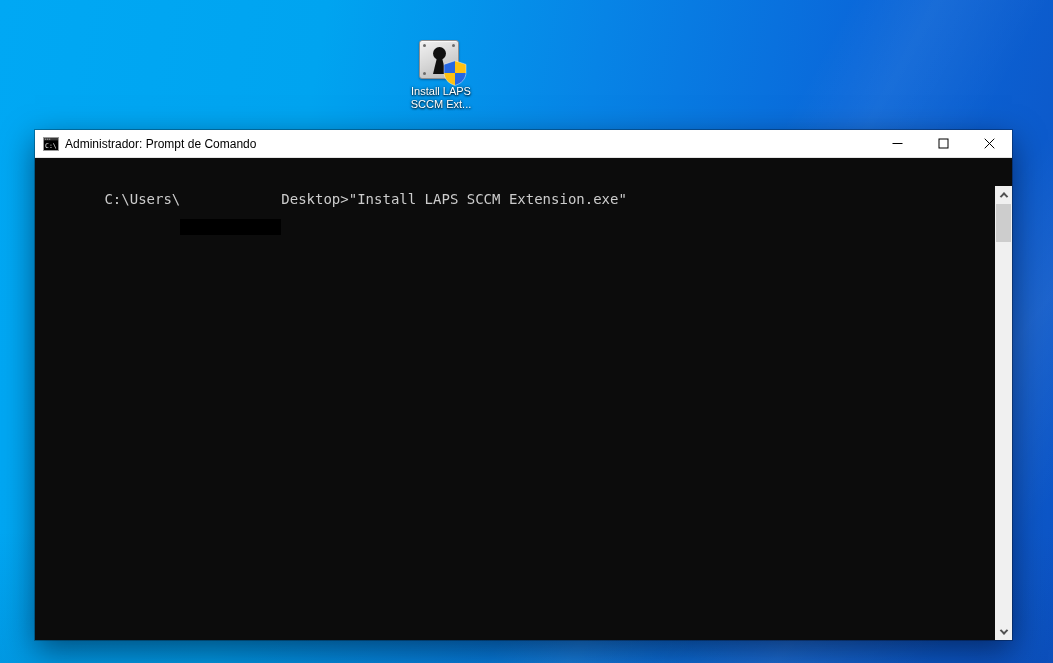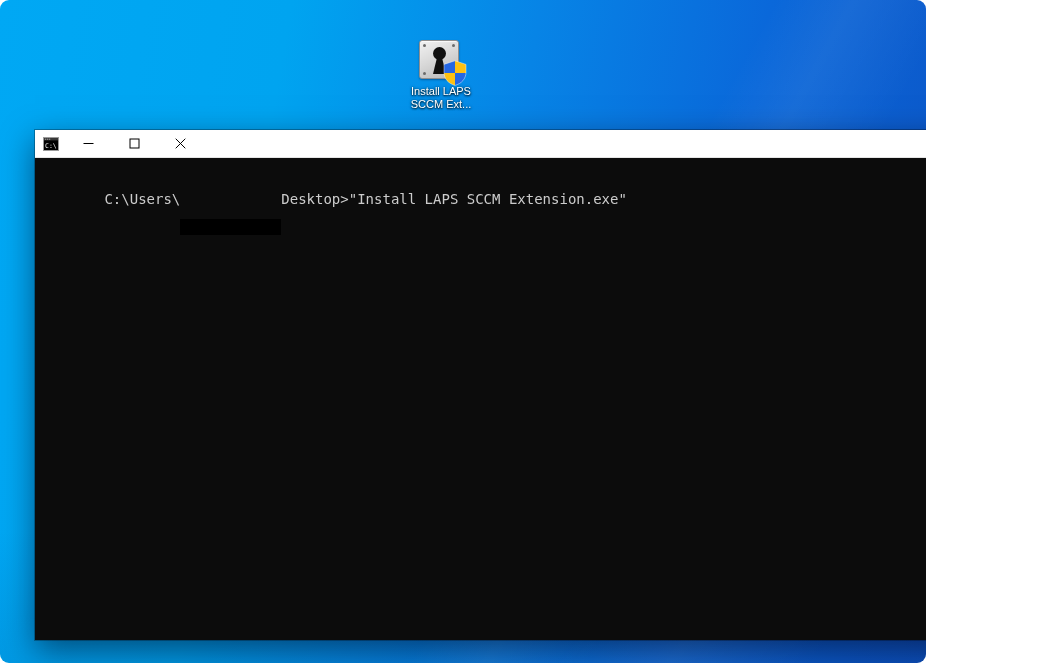--- a/index.html
+++ b/index.html
@@ -2,25 +2,24 @@
 <html><head>
 <meta charset="utf-8">
 <style>
   * { margin: 0; padding: 0; box-sizing: border-box; }
   html, body { width: 1053px; height: 663px; overflow: hidden; }
   body { font-family: "Liberation Sans", sans-serif; }
 
   
   .desktop {
     position: relative;
-    width: 926px; height: 663px;
+    width: 1053px; height: 663px;
     background: linear-gradient(100deg,
       #00a8f4 0%, #00a4f0 28%, #0784e6 52%, #0a68da 74%, #0d54c5 100%);
     overflow: hidden;
-    border-radius: 9px;
   }
   .desktop::before {
     content: "";
     position: absolute; inset: 0;
     background:
       linear-gradient(119deg, rgba(255,255,255,0) 60%, rgba(255,255,255,0.06) 66%, rgba(255,255,255,0) 74%),
       linear-gradient(127deg, rgba(255,255,255,0) 74%, rgba(255,255,255,0.07) 82%, rgba(255,255,255,0) 92%),
       linear-gradient(180deg, rgba(0,0,0,0) 80%, rgba(0,30,90,0.10) 100%);
     pointer-events: none;
   }
@@ -157,20 +156,21 @@
 
     <div class="titlebar">
       <svg class="titlebar-icon" viewBox="0 0 16 14">
         <rect x="0.5" y="0.5" width="15" height="13" fill="#000000" stroke="#9a9a9a"></rect>
         <rect x="1" y="1" width="14" height="2.4" fill="#383838"></rect>
         <rect x="2.2" y="1.7" width="1" height="1" fill="#bdbdbd"></rect>
         <rect x="4.2" y="1.7" width="1" height="1" fill="#bdbdbd"></rect>
         <rect x="6.2" y="1.7" width="1" height="1" fill="#bdbdbd"></rect>
         <text x="2" y="10.5" font-family="DejaVu Sans Mono, monospace" font-size="6.5" fill="#e8e8e8">C:\</text>
       </svg>
+      <span class="titlebar-title">Administrador: Prompt de Comando</span>
       <div class="titlebar-controls">
         <button class="tb-btn">
           <svg width="11" height="11" viewBox="0 0 11 11">
             <line x1="0.5" y1="5.5" x2="10.5" y2="5.5" stroke="#000" stroke-width="1"></line>
           </svg>
         </button>
         <button class="tb-btn">
           <svg width="11" height="11" viewBox="0 0 11 11">
             <rect x="1" y="1" width="9" height="9" fill="none" stroke="#000" stroke-width="1"></rect>
           </svg>

